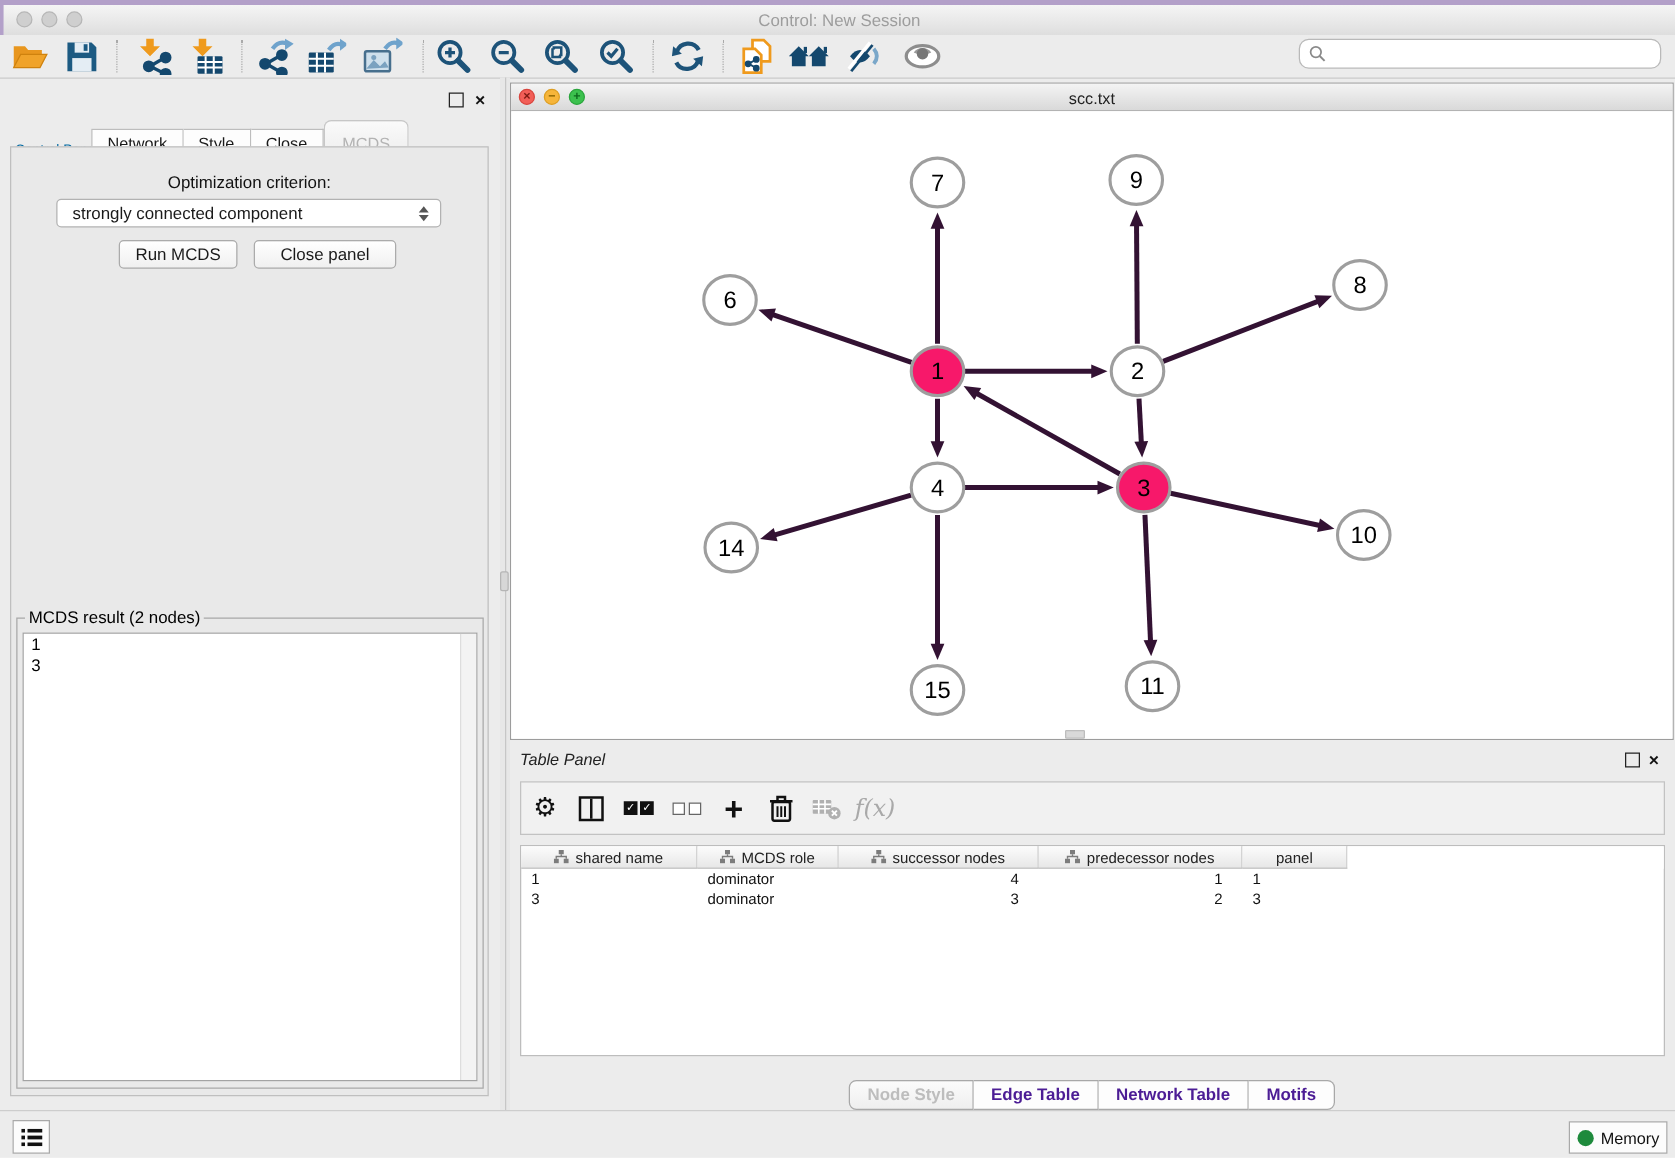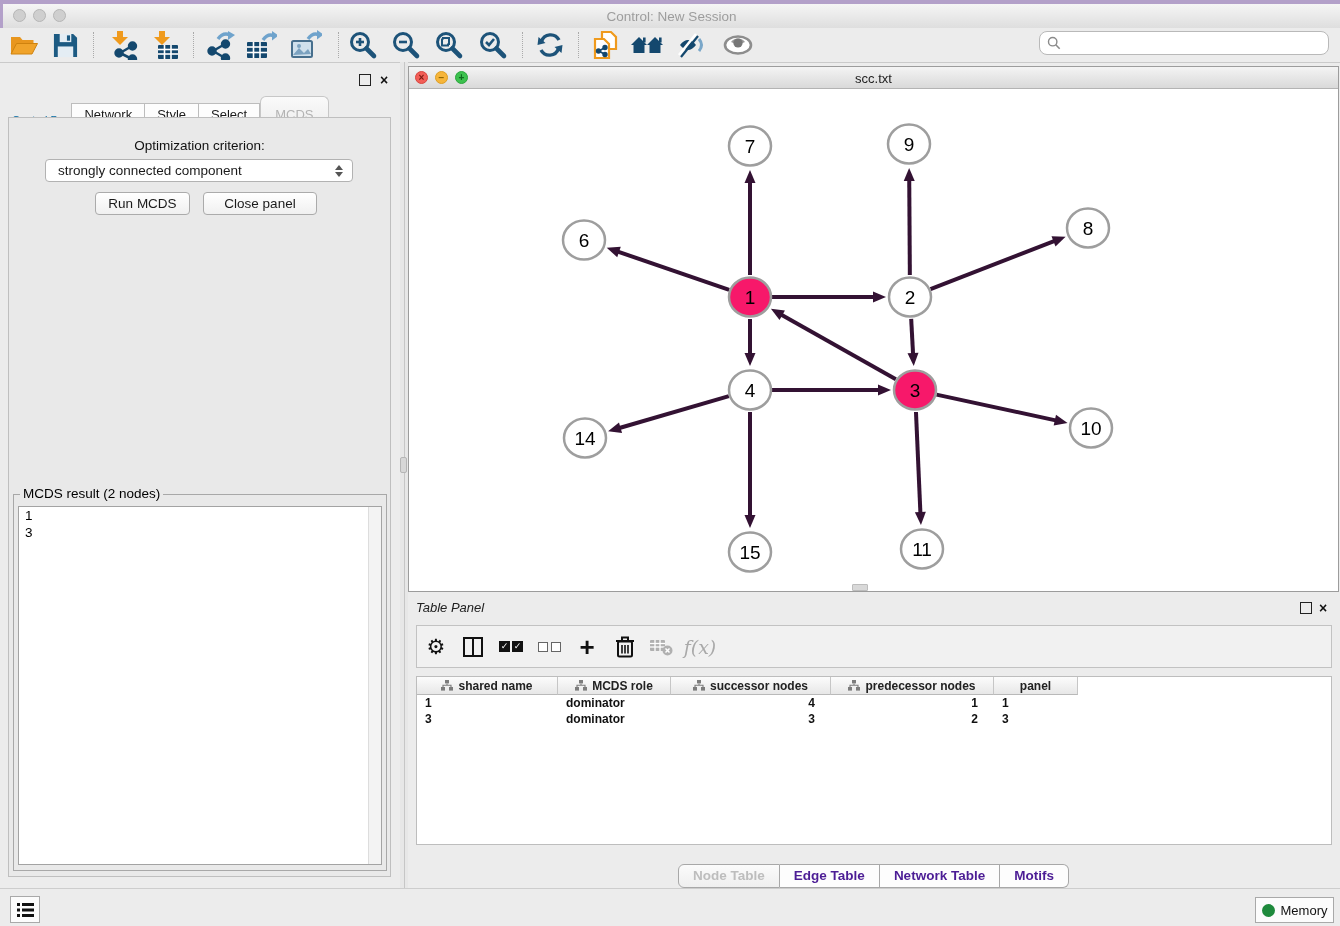--- a/index.html
+++ b/index.html
@@ -79,21 +79,21 @@
   .tp-ico{position:absolute;top:0;height:41px;display:flex;align-items:center;justify-content:center;width:34px;}
   .gear-glyph{font-size:21px;color:#111;}
   .col-glyph{width:20px;height:20px;border:2.4px solid #111;box-sizing:border-box;position:relative;}
   .col-glyph:before{content:"";position:absolute;left:7px;top:0;width:2.4px;height:100%;background:#111;}
   .chk{width:11px;height:11px;background:#111;color:#fff;font-size:9px;line-height:11px;text-align:center;
        display:inline-block;margin:0 1px;}
   .unchk{width:10px;height:10px;border:1.6px solid #666;background:#fff;display:inline-block;margin:0 1.5px;box-sizing:border-box;}
   .plus-glyph{font-size:26px;font-weight:bold;color:#111;line-height:20px;}
   .fx-glyph{font-family:"DejaVu Serif",serif;font-style:italic;font-size:19px;color:#a9a9a9;}
   .ttable{position:absolute;left:416px;top:676px;width:916px;height:169px;background:#fff;
-          border:1px solid #bdbdbd;box-sizing:border-box;font-weight:bold;}
+          border:1px solid #bdbdbd;box-sizing:border-box;}
   .thead{display:flex;height:18px;}
   .th{background:linear-gradient(#fcfcfc,#e7e7e7);border-right:1px solid #c6c6c6;border-bottom:1px solid #b9b9b9;
       font-size:12px;color:#222;display:flex;align-items:center;justify-content:center;gap:5px;box-sizing:border-box;}
   .th-fill{flex:1;background:#fff;}
   .tr{display:flex;height:16px;}
   .td{font-size:12px;color:#111;box-sizing:border-box;padding-top:1px;}
   .td.left{text-align:left;padding-left:8px;}
   .td.right{text-align:right;padding-right:16px;}
   .ttabs{position:absolute;left:408px;top:864px;width:931px;display:flex;justify-content:center;}
   .ttab{background:#fdfdfd;border:1px solid #a8a8a8;border-left:none;font-size:13.5px;font-weight:bold;
@@ -289,21 +289,21 @@
       <input type="text" value="" style="">
     </div>
   </div>
 
   <div class="cp-title">Control Panel</div>
   <div class="panel-ico sq-ico" style="left:359px"></div>
   <div class="panel-ico x-ico" style="left:378px">×</div>
   <div class="ctabs" id="control-tabs">
       <div class="ctab">Network</div>
       <div class="ctab">Style</div>
-      <div class="ctab">Select</div>
+      <div class="ctab">Close</div>
       <div class="ctab active">MCDS</div>
     </div>
 
   <div class="cp-content">
     <div class="opt-label">Optimization criterion:</div>
     <div class="crit-select">
       <div class="val">strongly connected component</div>
       <div class="stepper">
         <div class="tri-up"></div>
           <div class="tri-dn"></div>
@@ -517,21 +517,21 @@
           <div class="td left" style="width: 141px;">3</div>
           <div class="td left" style="width: 113px;">dominator</div>
           <div class="td right" style="width: 160px;">3</div>
           <div class="td right" style="width: 163px;">2</div>
           <div class="td left" style="width: 84px;">3</div>
         </div>
       </div>
   </div>
 
   <div class="ttabs" id="table-tabs">
-      <div class="ttab active">Node Table</div>
+      <div class="ttab active">Node Style</div>
       <div class="ttab">Edge Table</div>
       <div class="ttab">Network Table</div>
       <div class="ttab">Motifs</div>
     </div>
 
   <div class="statusbar">
     <div class="list-btn">
       <svg width="17" height="14" viewBox="0 0 17 14">
         <g fill="#111">
             <rect x="0" y="0" width="3" height="3"></rect>

